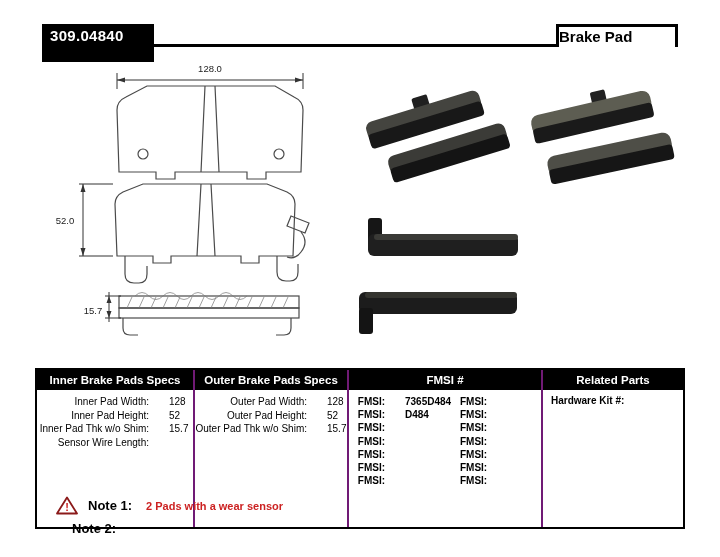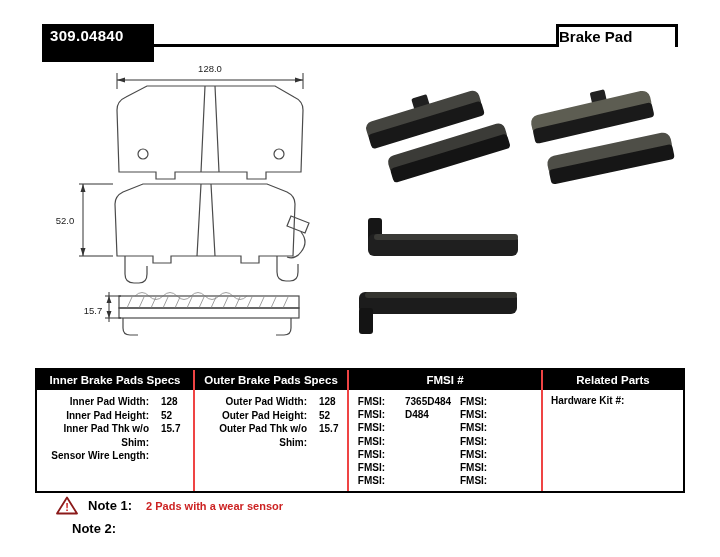--- a/index.html
+++ b/index.html
@@ -20,30 +20,30 @@
   .diagram-svg { position:absolute; left:35px; top:56px; width:655px; height:308px; }
   .diagram-svg { font-family:"Liberation Sans", sans-serif; }
   .ln { stroke:#4a4a4a; stroke-width:1.2; fill:none; }
   .thin { stroke:#777; stroke-width:0.7; fill:none; }
   .dim line { stroke:#333; stroke-width:1; }
   .dim polygon { fill:#333; stroke:none; }
   .dim text { font-size:9.5px; fill:#222; }
   .wm-text { font-size:9px; font-weight:bold; font-style:italic; fill:#c8c8c8; letter-spacing:0.5px; }
 
   
-  .spec-table { position:absolute; left:35px; top:368px; width:650px; height:125px;
+  .spec-table { position:absolute; left:35px; top:368px; width:650px; height:161px;
                 border:2px solid #000; display:grid;
                 grid-template-columns:156px 154px 194px 1fr; background:#fff; }
-  .col { border-left:2px solid #ef4444; }
+  .col { border-left:2px solid #701a75; }
   .col:first-child { border-left:none; }
   .col-header { height:20px; background:#000; color:#fff; font-weight:bold;
                 font-size:11.5px; line-height:20px; text-align:center; }
   .rows { padding-top:5px; }
-  .spec-row { display:grid; grid-template-columns:112px 1fr; column-gap:12px;
-              font-size:10px; font-weight:bold; line-height:13.5px; }
+  .spec-row { display:grid; grid-template-columns:112px 1fr; column-gap:20px;
+              font-size:10px; font-weight:normal; line-height:13.5px; }
   .spec-row .lbl { text-align:right; }
   .fmsi-cols { display:grid; grid-template-columns:1fr 1fr; padding-top:5px; }
   .fmsi-row { display:grid; grid-template-columns:36px 1fr; column-gap:20px;
               font-size:10px; font-weight:bold; line-height:13.2px; }
   .fmsi-row .lbl { text-align:right; }
   .rel-row { font-size:10px; font-weight:bold; padding:5px 17px 0 8px; }
 
   
   .notes { position:absolute; left:56px; top:496px; }
   .note-row1 { display:flex; align-items:center; gap:10px; }

